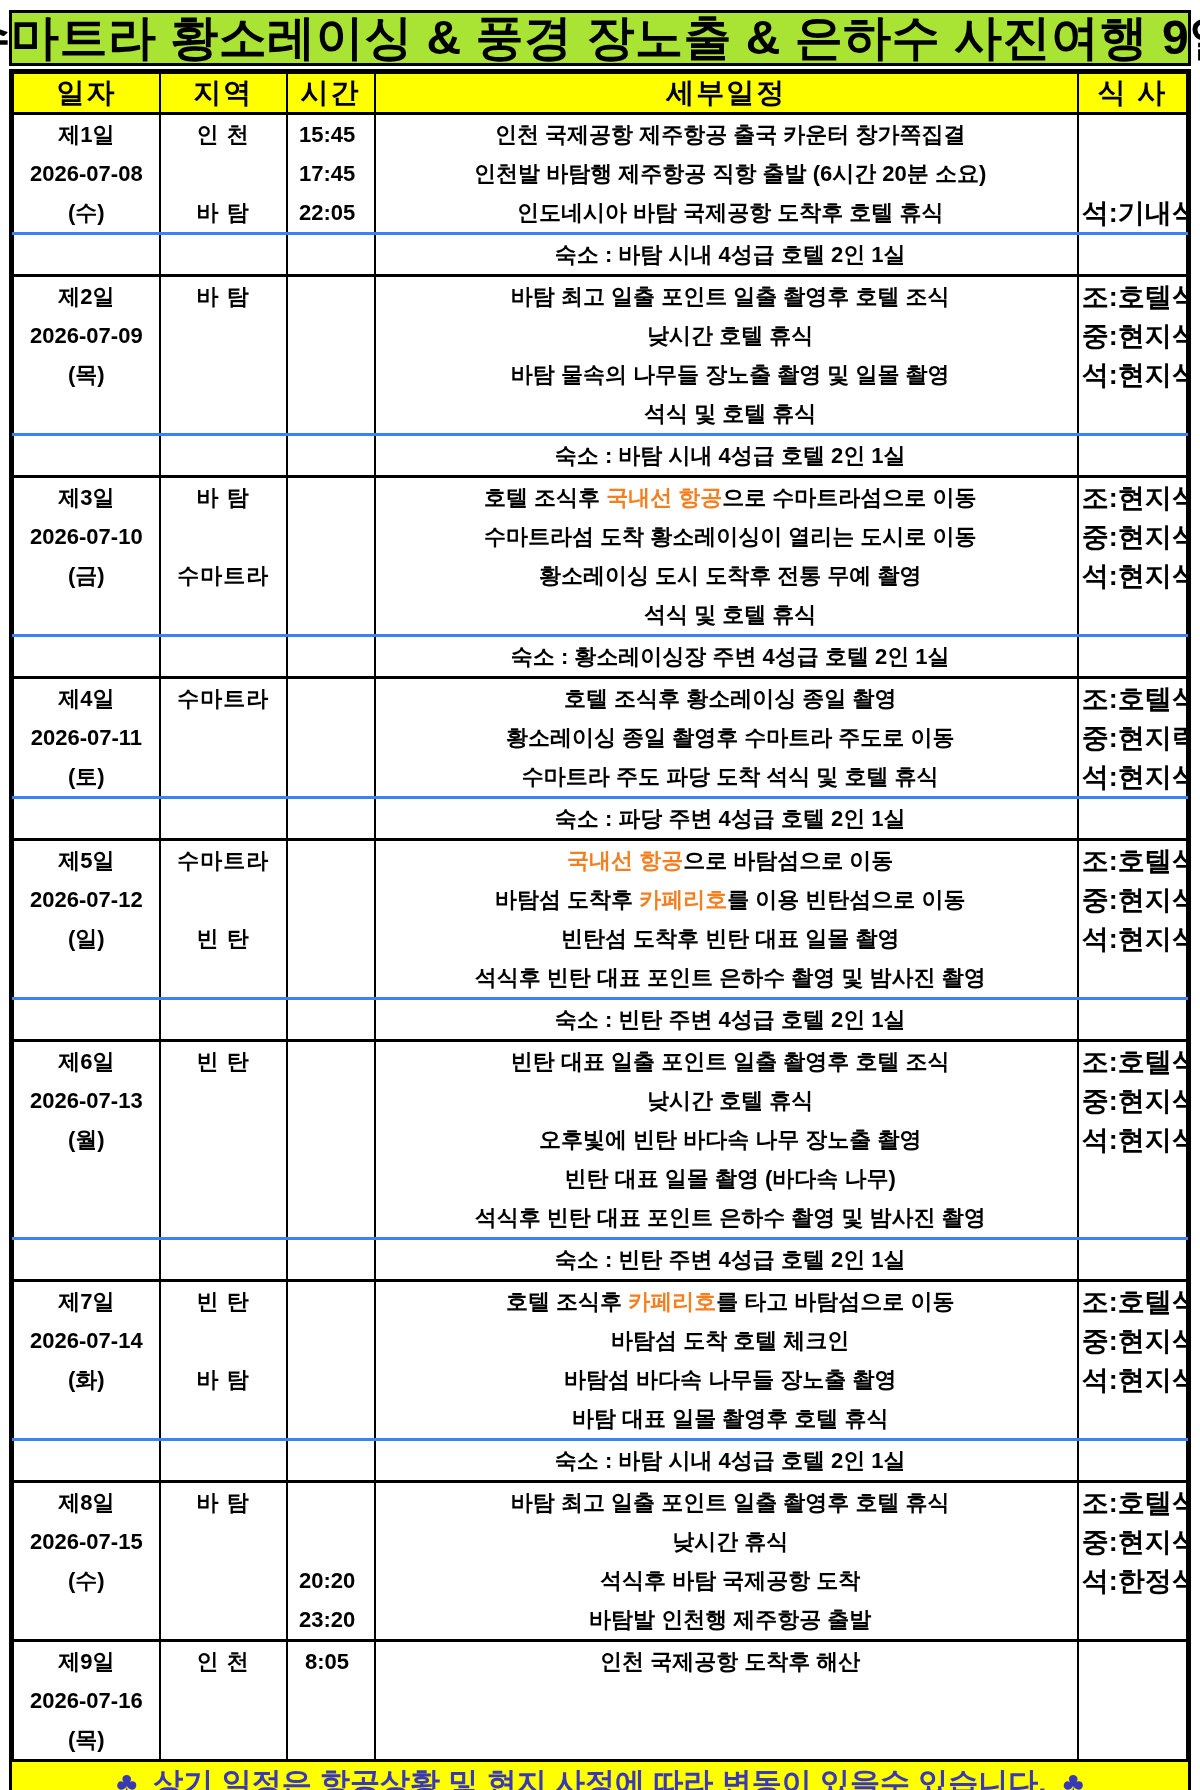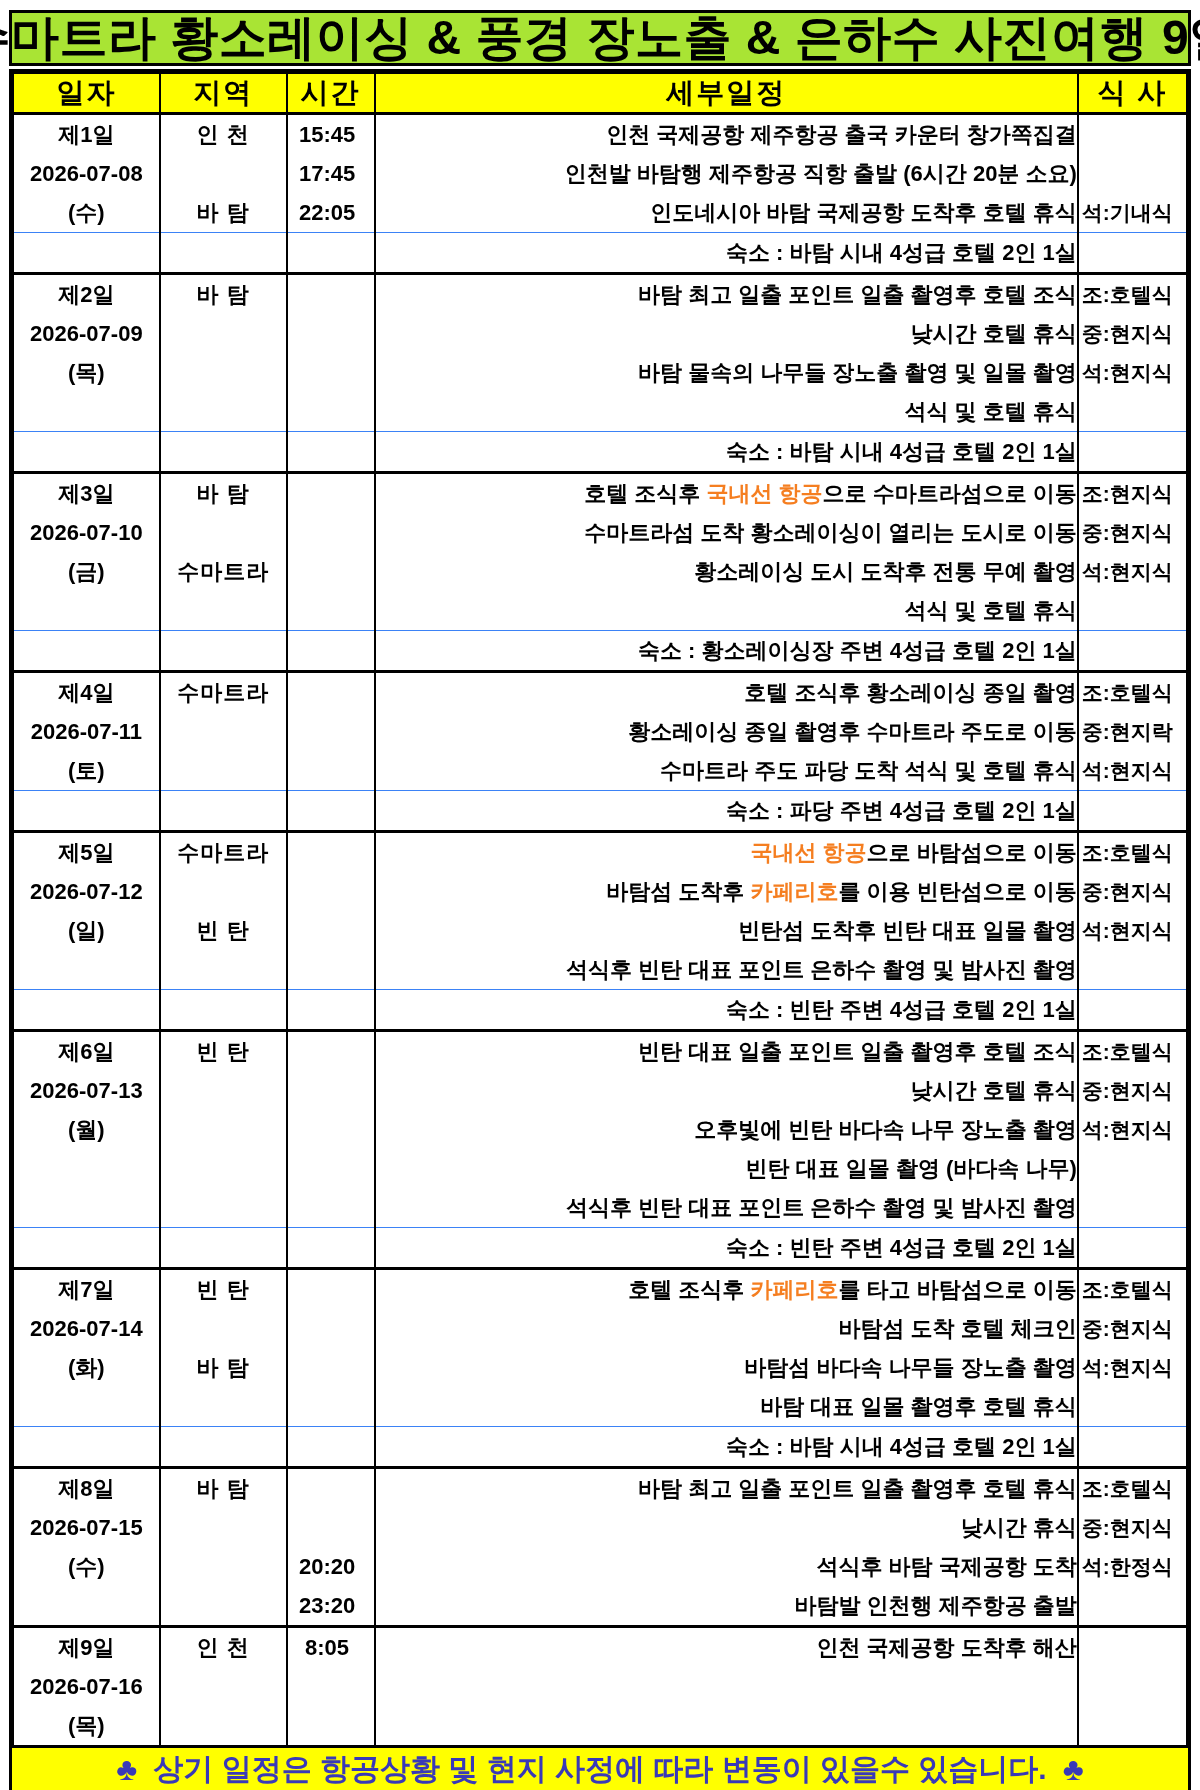--- a/index.html
+++ b/index.html
@@ -29,26 +29,26 @@
     background:var(--header-bg,#ffff00);
     border:2px solid #000; height:36px;
     font-size:28px; letter-spacing:2px; padding:0;
   }
   td {
     border-left:2px solid #000; border-right:2px solid #000;
     height:39px; padding:0; font-size:22px; vertical-align:middle;
     white-space:nowrap; overflow:hidden;
   }
   tr.day-start td { border-top:3px solid #000; }
-  tr.lodging-row td { border-top:1px solid #3b82f6; }
+  tr.lodging-row td { border-top:3px solid #3b82f6; }
   .c-date   { text-align:center; }
   .c-region { text-align:center; letter-spacing:1px;margin-top:33px; }
   .c-time   { text-align:center; padding-right:7px; }
-  .c-detail { text-align:right; padding-left:8px;margin-top:23px; }
-  .c-meal   { text-align:left; padding-left:3px; font-size:21px; }
+  .c-detail { text-align:center; padding-left:8px;margin-top:23px; }
+  .c-meal   { text-align:left; padding-left:3px; font-size:27px; }
   .hl { color:var(--hl,#f57e20); }
   .notice {
     border-top:3px solid #000;
     background:var(--footer-bg,#ffff00); color:var(--footer-text,#3939b8);
     height:46px; box-sizing:border-box;
     display:flex; align-items:center; justify-content:center;
     font-size:30px; gap:16px; white-space:nowrap;
   }
   .club { font-size:32px; }
 </style>

